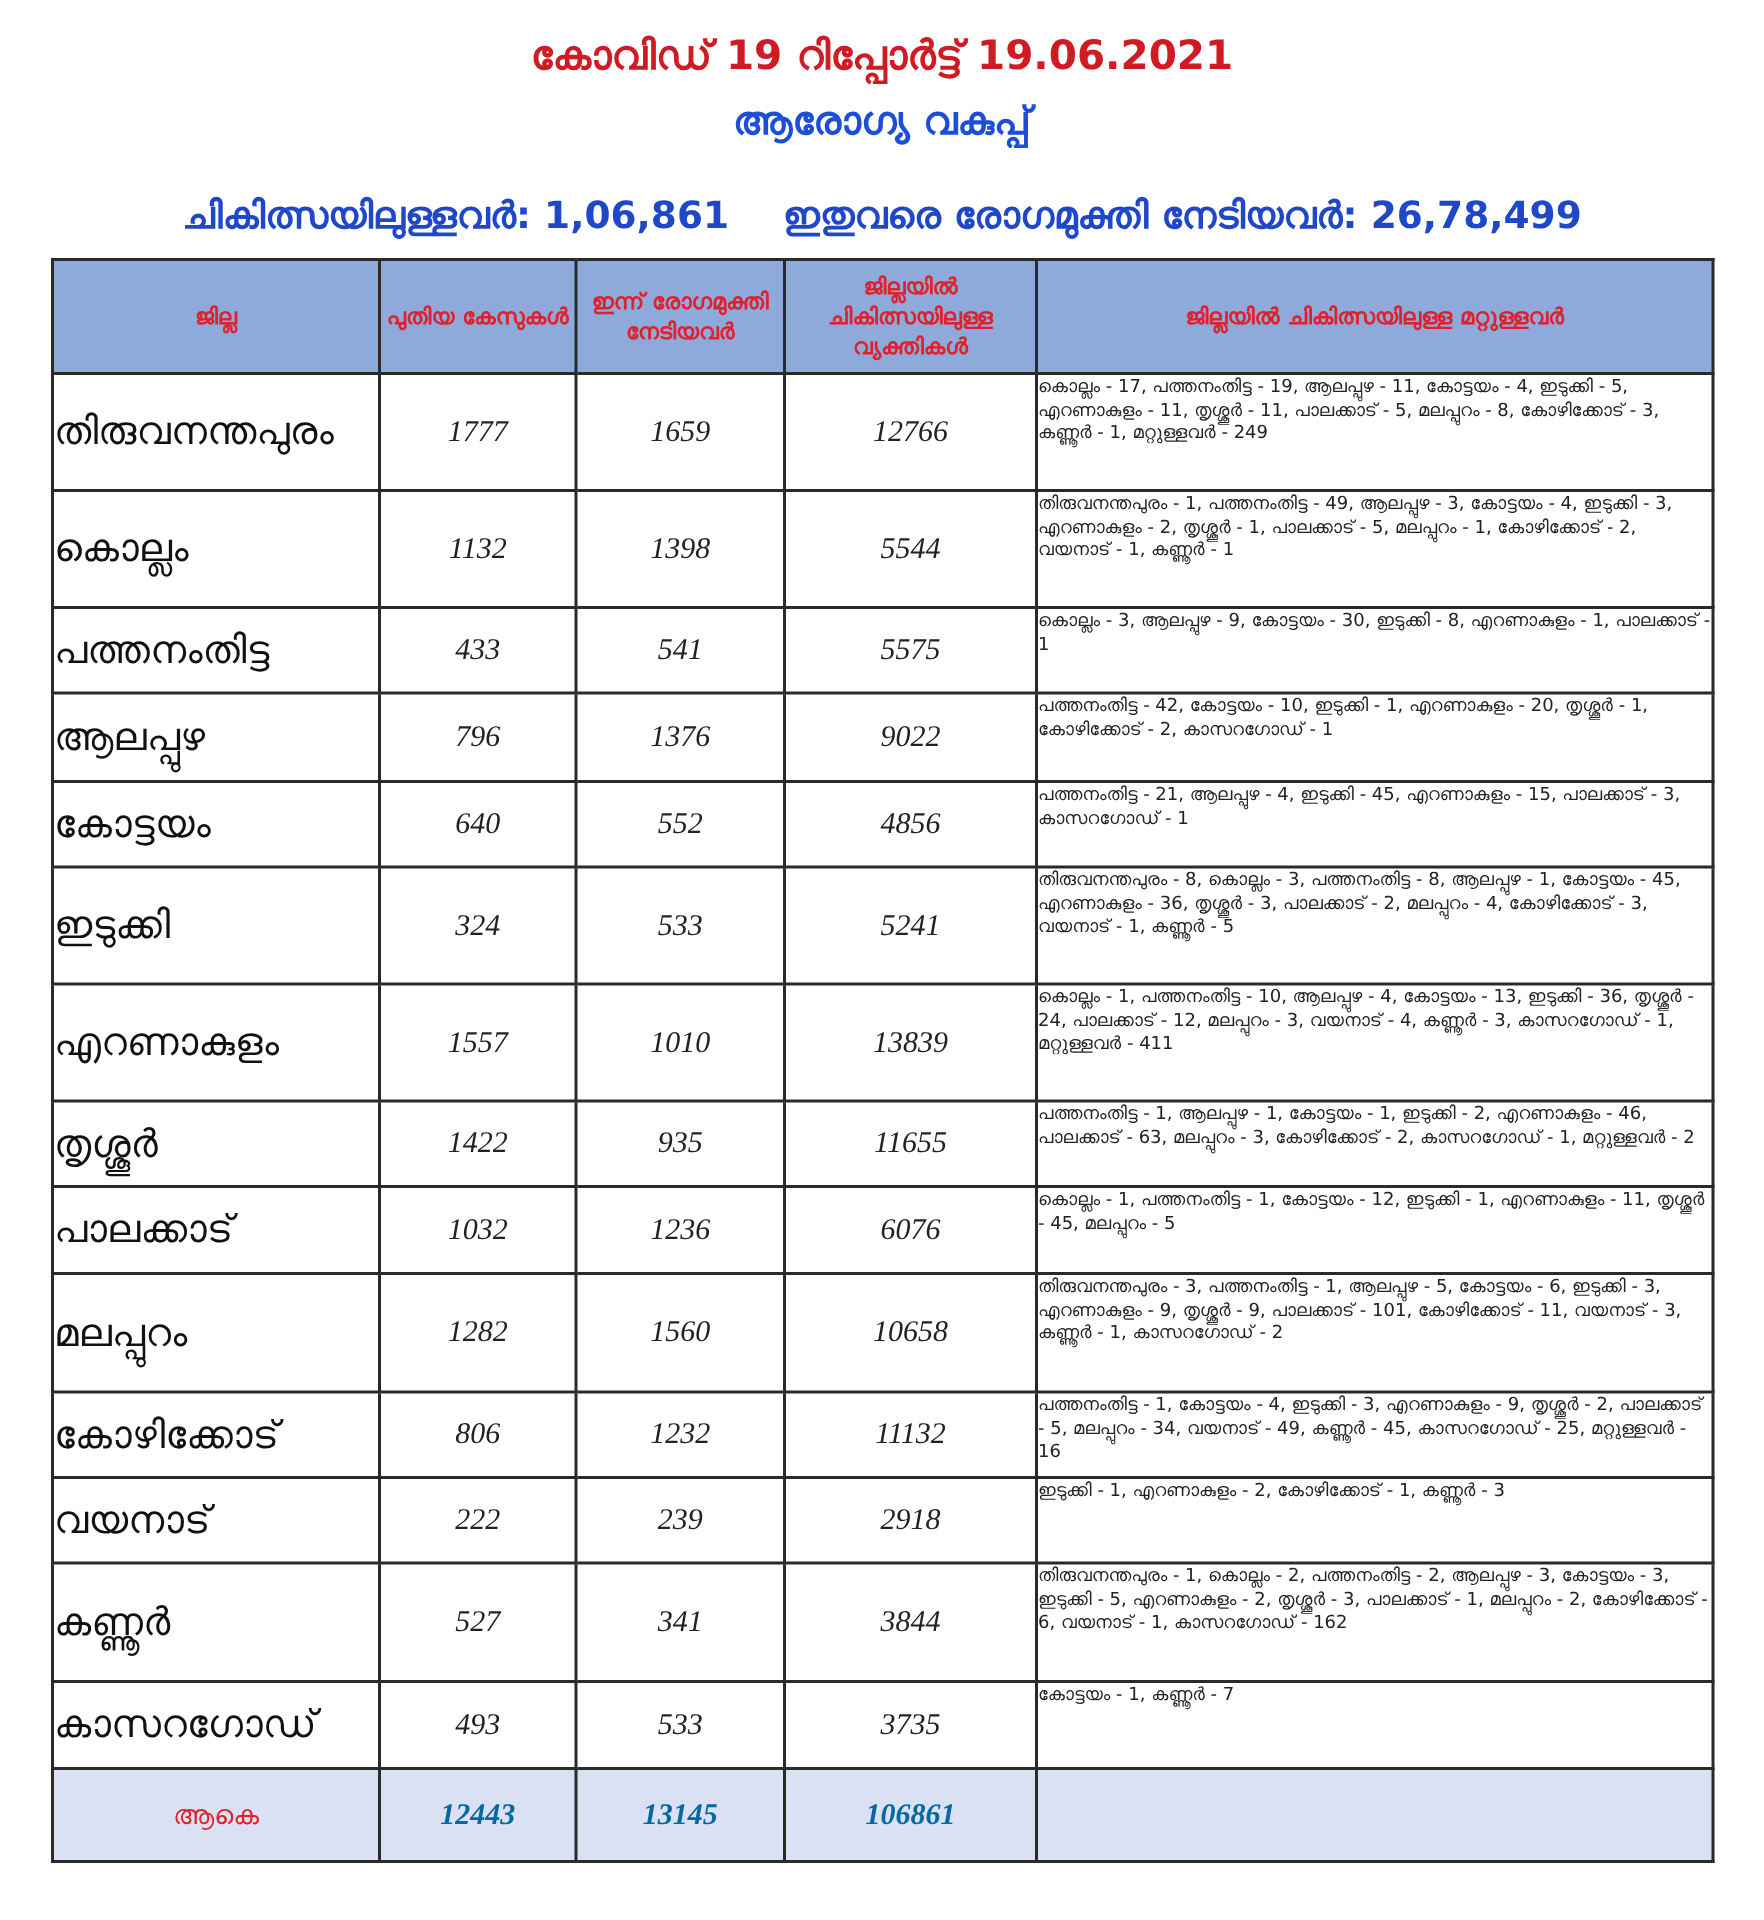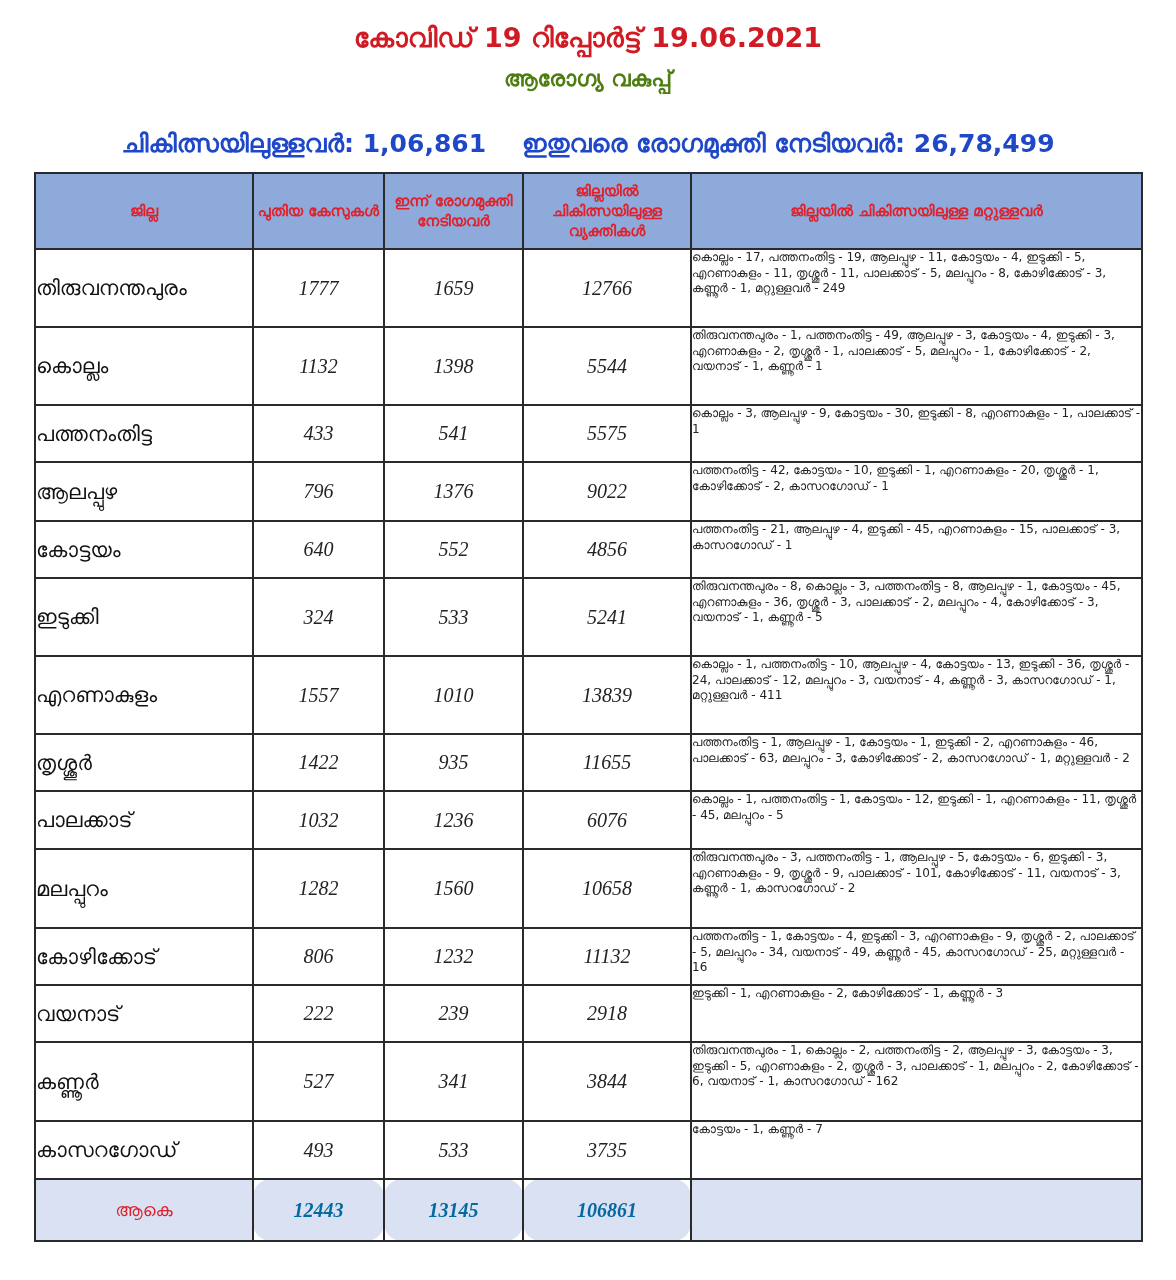--- a/index.html
+++ b/index.html
@@ -1,32 +1,32 @@
 <!DOCTYPE html>
 <html><head>
 <meta charset="utf-8">
 <style>
   html, body { margin: 0; padding: 0; background: #ffffff; }
   body { width: 1176px; height: 1280px; position: relative; overflow: hidden; font-family: "DejaVu Sans", sans-serif; }
   .title { position: absolute; left: 0; width: 1176px; text-align: center; font-weight: bold; }
   .t1 { top: 22px; font-size: 27px; color: #d01a24; text-align: center; }
-  .t2 { top: 66px; font-size: 22px; color: #4d7c0f; }
+  .t2 { top: 66px; font-size: 26px; color: #1d4ed8; }
   .t3 { top: 113px; font-size: 25px; color: #1f48c8; margin-top: 16px; }
   .t3 .gap { display: inline-block; width: 36px; }
   table.report {
     position: absolute; left: 34px; top: 172px; width: 1107px;
     border-collapse: collapse; table-layout: fixed;
   }
   table.report th, table.report td { border: 2px solid #2a2a2a; padding: 0; }
   table.report th {
     background: #8eaadb; color: #e0202a; font-weight: bold; font-size: 15px;
     line-height: 20px; text-align: center; vertical-align: middle;
   }
-  td.name { font-size: 21px; color: #111; padding-left: 10px; vertical-align: middle; }
-  td.num { font-family: "Liberation Serif", serif; font-style: italic; font-size: 20px; color: #222; text-align: center; vertical-align: middle; border-radius: 18px; }
+  td.name { font-size: 26px; color: #111; padding-left: 10px; vertical-align: middle; }
+  td.num { font-family: "Liberation Serif", serif; font-style: italic; font-size: 20px; color: #222; text-align: center; vertical-align: middle; }
   td.others { font-size: 12px; line-height: 15.5px; color: #222; padding: 0 6px 0 6px; vertical-align: top; }
   tr.total td { background: #d9e1f2; }
   tr.total td.name { color: #e0202a; font-weight: normal; text-align: center; padding-left: 0; font-size: 18px; }
   tr.total td.num { color: #0369a1; font-weight: bold; }
 </style>
 </head>
 <body>
 
 <div class="title t1">കോവിഡ് 19 റിപ്പോർട്ട് 19.06.2021</div>
 <div class="title t2">ആരോഗ്യ വകുപ്പ്</div>

